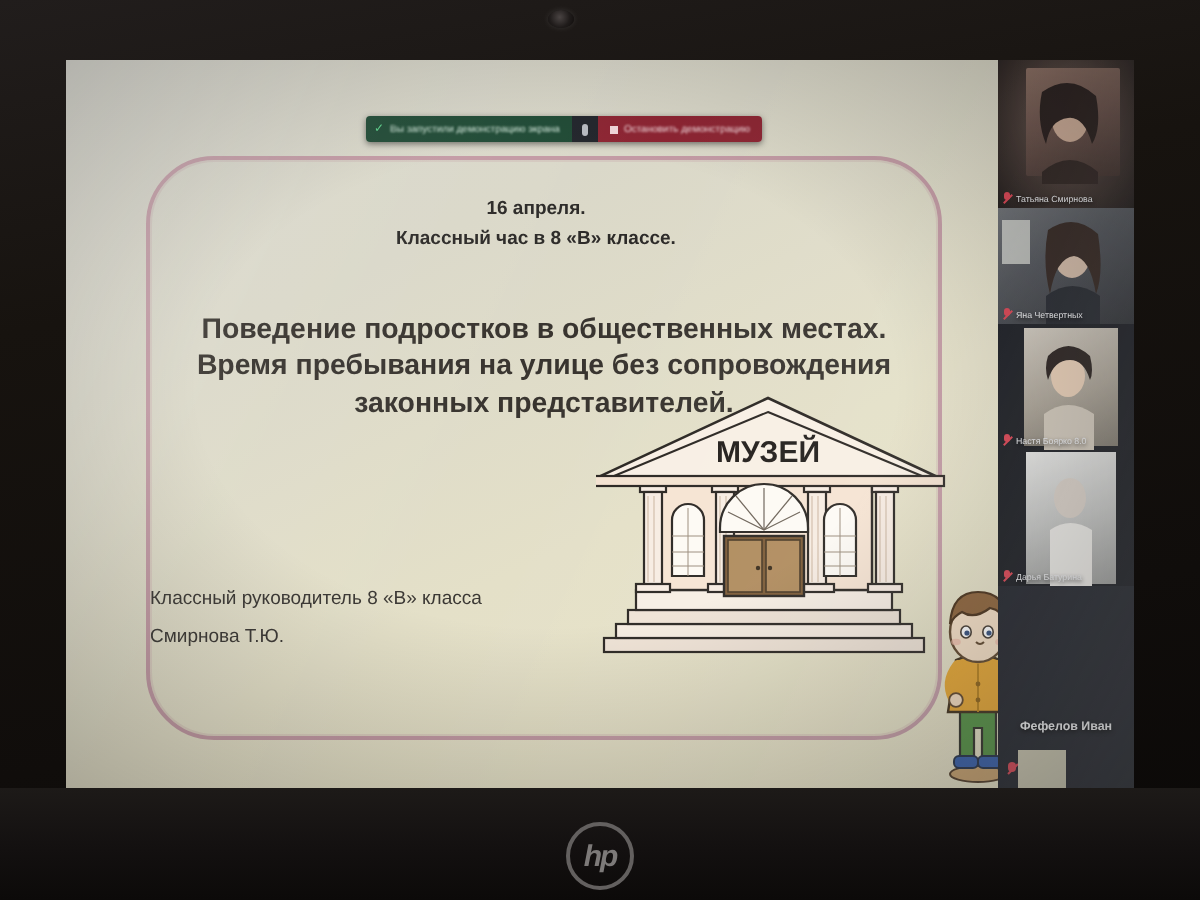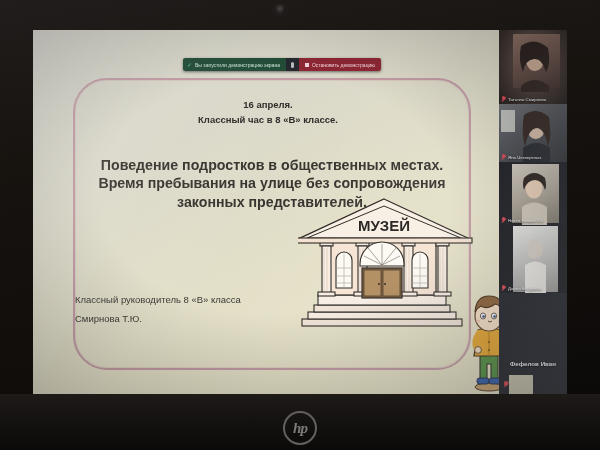--- a/index.html
+++ b/index.html
@@ -24,21 +24,21 @@
     position:absolute;left:0;bottom:0;width:600px;height:56px;
     background:linear-gradient(180deg,#1d1a18 0%,#131010 55%,#0c0a09 100%);
   }
   .hp-logo{
     position:absolute;left:50%;top:17px;transform:translateX(-50%);
     width:30px;height:30px;border-radius:50%;
     border:2px solid #63605f;
     display:flex;align-items:center;justify-content:center;
     color:#7d7a79;font-style:italic;font-weight:bold;font-size:15px;
     letter-spacing:-1px;line-height:1;
-    font-family:Liberation Serif, serif;
+    font-family:Liberation Sans, sans-serif;
   }
 
   
   .screen{
     position:absolute;left:33px;top:30px;width:534px;height:365px;
     background:#cfcdc2;overflow:hidden;
     box-shadow:inset 0 0 26px rgba(0,0,0,.45);
   }
   
   .app-backdrop{position:absolute;inset:0;background:#1c1f27;}

